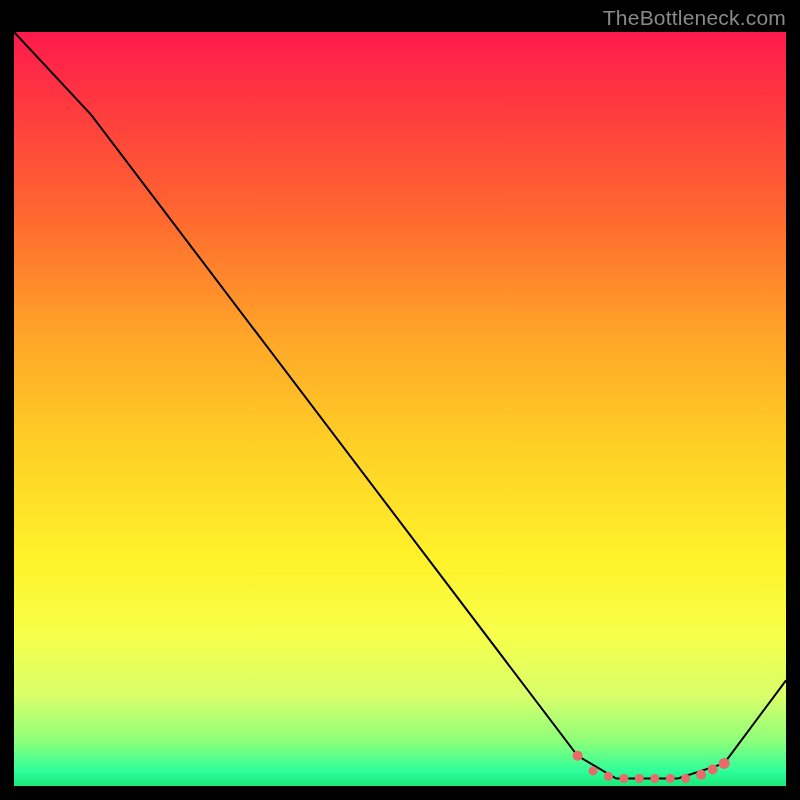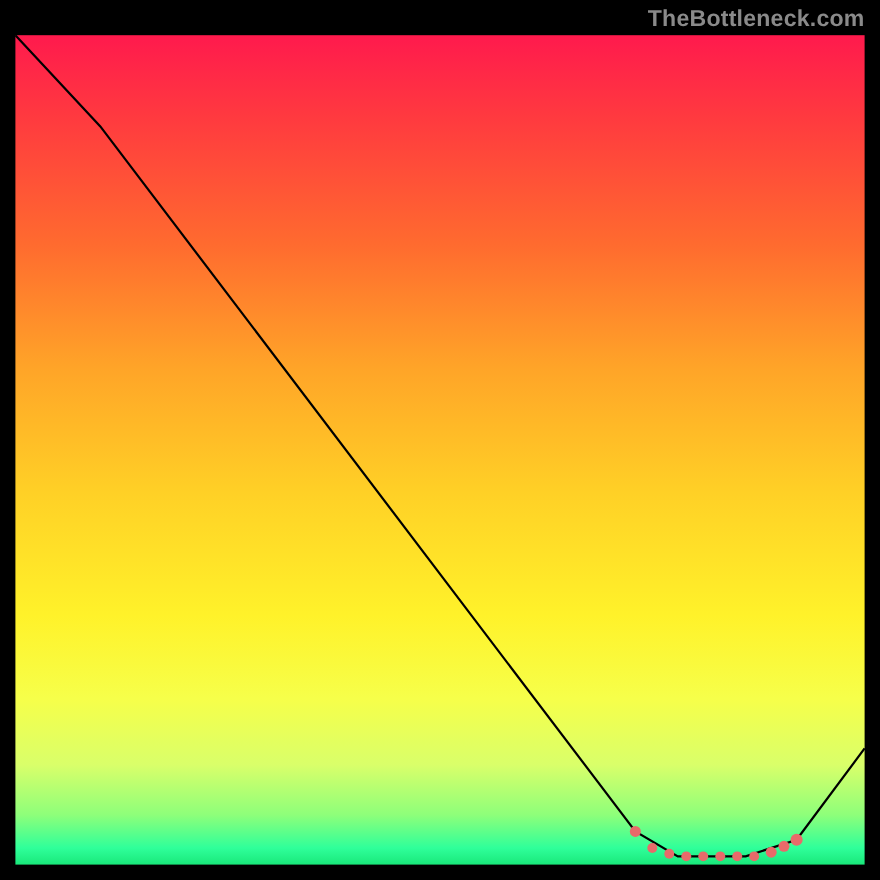--- a/index.html
+++ b/index.html
@@ -47,21 +47,21 @@
       #19e87a 100%
     );
   }
   
   .watermark {
     position: absolute;
     top: 6px;
     right: 14px;
     color: #8a8a8a;
     font-size: 21px;
-    font-weight: 700;
+    font-weight: 400;
     letter-spacing: 0.2px;
     user-select: none;
   }
   
   svg.curve {
     position: absolute;
     left: 0;
     top: 0;
     width: 100%;
     height: 100%;

